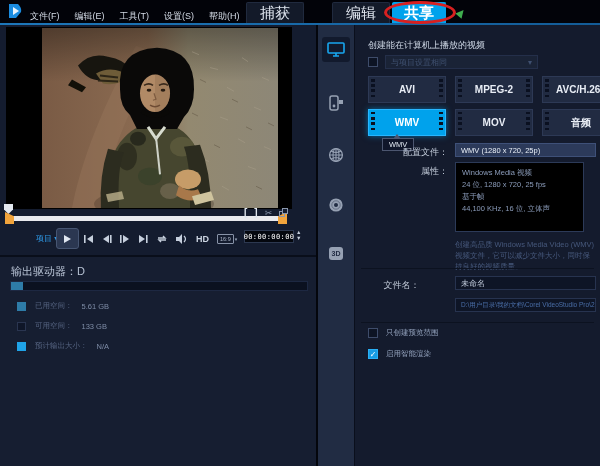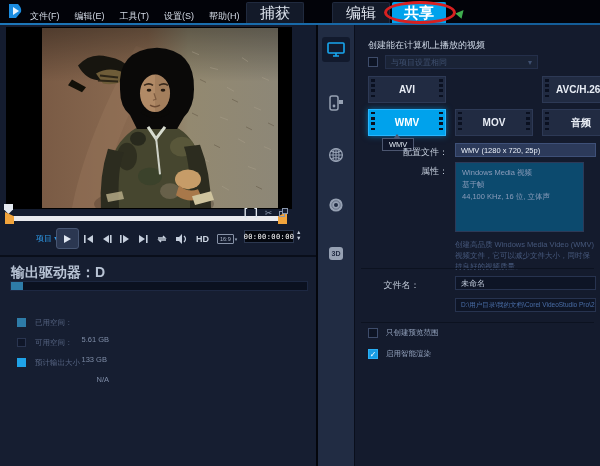--- a/index.html
+++ b/index.html
@@ -58,27 +58,27 @@
   .ratio { display:flex; align-items:center; gap:1px; }
   .ratio b { border:1px solid #8893a8; color:#aeb8ca; font-size:5.5px; font-weight:normal; padding:1px 2px; border-radius:1px; }
   .ddc { font-size:5px; color:#9aa6bb; }
   .resz { width:10px; height:8px; border:1px solid #8893a8; border-radius:1px; }
   .tc { left:244px; top:230px; width:50px; height:13px; background:#04070e; border:1px solid #2c3850;
         display:flex; align-items:center; justify-content:center; color:#fff;
         font-family:"DejaVu Sans Mono", monospace; font-size:7px; letter-spacing:.4px; }
   .tcspin { left:296px; top:229px; display:flex; flex-direction:column; line-height:6px; font-size:5.5px; color:#c6cfdd; }
 
   .hdiv { left:0; top:255px; width:316px; height:2px; background:#090e1a; }
-  .drivelabel { left:11px; top:264px; font-size:14px; color:#b8c3d4; font-weight:bold; }
+  .drivelabel { left:11px; top:264px; font-size:11px; color:#b8c3d4; font-weight:normal; }
   .usagebar { left:10px; top:281px; width:298px; height:10px; background:#0b1120; border:1px solid #1d2842; }
   .usagefill { width:4%; height:100%; background:#2e7ca8; }
   .leg { left:17px; display:flex; align-items:center; gap:9px; }
   .leg .sw { width:9px; height:9px; }
   .leg .lt { font-size:7.5px; color:#556380; }
-  .leg .lv { font-size:7.5px; color:#7e8ca6;margin-top:34px; }
+  .leg .lv { font-size:7.5px; color:#7e8ca6; }
   .sw1 { background:#2e7ca8; }
   .sw2 { background:#0f1628; border:1px solid #2a3550; }
   .sw3 { background:#1fa3e8; }
 
   
   .vdark1 { left:316px; top:25px; width:2px; height:441px; background:#04060c; }
   .iconstrip { left:318px; top:25px; width:36px; height:441px; background:#212c43; }
   .vdark2 { left:354px; top:25px; width:1px; height:441px; background:#0a0f1c; }
   .sideicon { position:absolute; left:0; width:36px; display:flex; justify-content:center; }
   .activetile { position:absolute; left:4px; top:12px; width:28px; height:25px; background:#121a2d; border-radius:3px; }
@@ -101,21 +101,21 @@
   .fmt.sel { background:#00a2ec; border-color:#28b6ff; color:#fff; box-shadow:0 0 6px rgba(0,162,236,.6); }
   .f1 { left:13px;  top:51px; } .f2 { left:100px; top:51px; } .f3 { left:187px; top:51px; }
   .f4 { left:13px;  top:84px; } .f5 { left:100px; top:84px; } .f6 { left:187px; top:84px; }
   .tooltip { left:27px; top:113px; background:#10162a; border:1px solid #4c5670; color:#e2e8f1;
              font-size:7.5px; padding:1px 6px; }
   .tooltip::before { content:""; position:absolute; top:-5px; left:10px; border-left:4px solid transparent;
              border-right:4px solid transparent; border-bottom:5px solid #4c5670; }
   .lab { left:0; width:93px; text-align:right; font-size:9px; color:#c2cbd9; }
   .profval { left:100px; top:118px; width:141px; height:14px; background:#2c3a5a; border:1px solid #3e5078;
              color:#eaf0f8; font-size:7.5px; display:flex; align-items:center; padding:0 5px; }
-  .propbox { left:100px; top:137px; width:129px; height:70px; background:#0c4a6e; border:1px solid #2c3a58;
+  .propbox { left:100px; top:137px; width:129px; height:70px; background:#000000; border:1px solid #2c3a58;
              padding:4px 6px; font-size:7.5px; color:#8b9cba; line-height:12px; }
   .desc { left:100px; top:214px; width:140px; font-size:7.5px; color:#46587c; line-height:11px; }
   .rdiv { left:6px; width:233px; height:1px; background:#0c1220; }
   .field { left:100px; width:141px; height:14px; background:#0e1526; border:1px solid #27334f;
            display:flex; align-items:center; padding:0 5px; white-space:nowrap; overflow:hidden; }
   .fname { top:251px; color:#c5cfdf; font-size:8px; }
   .floc  { top:273px; color:#4a6ea8; font-size:6.5px; }
   .cbrow { left:13px; display:flex; align-items:center; gap:8px; }
   .cbrow .txt { font-size:7.5px; color:#93a2bc; }
   .cbx.on { background:#189ce2; border-color:#2ab0f5; color:#fff; font-size:8px; line-height:9px; text-align:center; }
@@ -341,32 +341,34 @@
 
 <div class="abs rpanel">
   <div class="ptitle">创建能在计算机上播放的视频</div>
   <div class="cbx cb0"></div>
   <div class="ddl">
     <span>与项目设置相同</span>
     <span>▾</span>
   </div>
 
   <div class="fmt f1">AVI</div>
+  <div class="fmt f2">MPEG-2</div>
   <div class="fmt f3">AVC/H.264</div>
   <div class="fmt f4 sel">WMV</div>
   <div class="fmt f5">MOV</div>
   <div class="fmt f6">音频</div>
   <div class="tooltip">WMV</div>
 
   <div class="lab" style="top:121px;">配置文件：</div>
   <div class="profval">WMV (1280 x 720, 25p)</div>
 
   <div class="lab" style="top:140px;">属性：</div>
   <div class="propbox">
     <div>Windows Media 视频</div>
+    <div>24 位, 1280 x 720, 25 fps</div>
     <div>基于帧</div>
     <div>44,100 KHz, 16 位, 立体声</div>
   </div>
 
   <div class="desc">创建高品质 Windows Media Video (WMV) 视频文件，它可以减少文件大小，同时保持良好的视频质量。</div>
   <div class="rdiv" style="top:243px;"></div>
 
   <div class="lab" style="top:254px;text-align:center;">文件名：</div>
   <div class="field fname">未命名</div>
 

